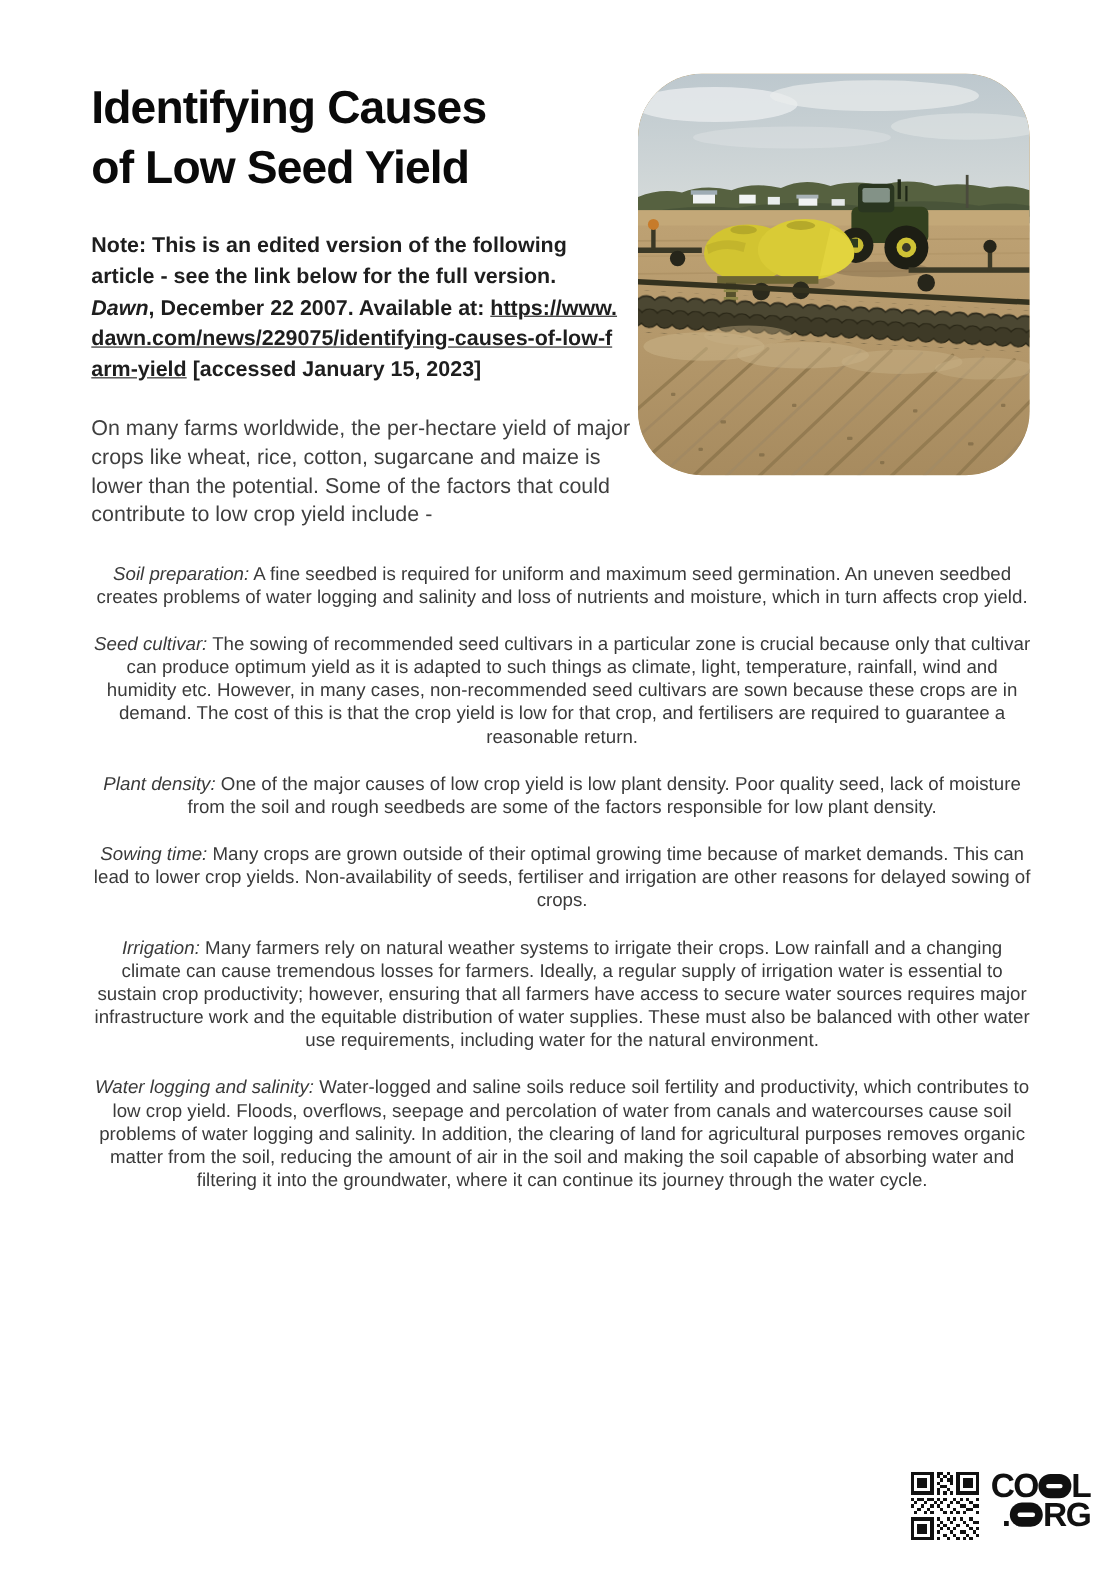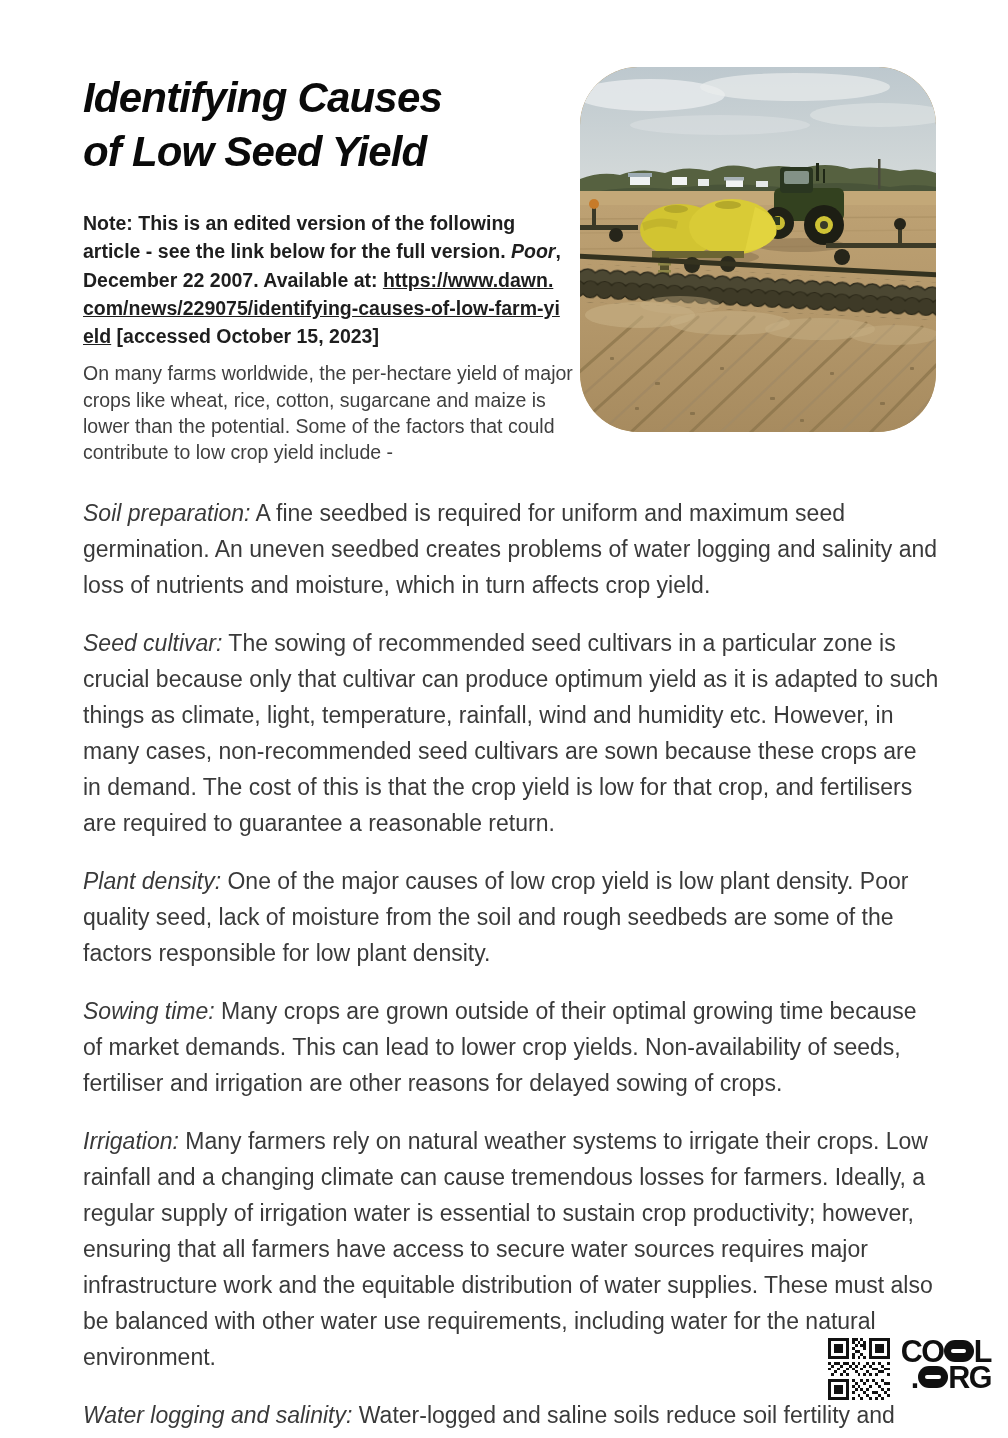--- a/index.html
+++ b/index.html
@@ -19,42 +19,41 @@
   .top-section { display: flex; align-items: flex-start; }
   .left-col { width: 487px; flex: none; }
 
   h1.title {
     font-size: 42px;
     line-height: 54px;
     font-weight: 800;
     letter-spacing: -0.8px;
     color: #0a0a0a;
     margin-top: 4px;
-    font-style: italic;
   }
   h1.title .tl { display: block; }
 
   .note {
     margin-top: 30px;
     width: 478px;
     font-size: 19.5px;
     line-height: 28.3px;
     font-weight: 700;
     color: #1e1e1e;
   }
   .note .src-italic { font-style: italic; }
   .note a.article-link {
     color: #1e1e1e;
     text-decoration: underline;
     word-break: break-all;
     cursor: pointer;
   }
 
   .intro {
-    margin-top: 10px;
+    margin-top: 26px;
     width: 508px;
     font-size: 19.5px;
     line-height: 26.2px;
     font-weight: 400;
     color: #3f3f3f;
   }
 
   .photo {
     width: 356px; height: 365px;
     border-radius: 58px;
@@ -62,24 +61,25 @@
     margin-left: auto;
     flex: none;
     position: relative;
     background: #b59a6a;
   }
   .photo svg { display: block; width: 100%; height: 100%; }
 
   .body-section { margin-top: 30px; }
   .para {
     width: 856px;
-    font-size: 23px;
-    line-height: 36px;
+    font-size: 17px;
+    line-height: 21px;
     color: #3a3a3a;
     margin-bottom: 22px;
+    text-align: center;
   }
   .para .lead { font-style: italic; }
 
   .footer {
     position: absolute;
     top: 1338px;
     right: 17px;
     display: flex;
     align-items: flex-start;
     gap: 11px;
@@ -124,21 +124,21 @@
 <body>
 
 <div class="page">
 
   <div class="top-section">
     <div class="left-col">
       <h1 class="title">
         <span class="tl">Identifying Causes</span>
         <span class="tl">of Low Seed Yield</span>
       </h1>
-      <p class="note"><span>Note: This is an edited version of the following article - see the link below for the full version. </span><span class="src-italic">Poor</span><span>, December 22 2007. Available at: </span><a class="article-link">https://www.dawn.com/news/229075/identifying-causes-of-low-farm-yield</a><span> [accessed October 15, 2023]</span></p>
+      <p class="note"><span>Note: This is an edited version of the following article - see the link below for the full version. </span><span class="src-italic">Dawn</span><span>, December 22 2007. Available at: </span><a class="article-link">https://www.dawn.com/news/229075/identifying-causes-of-low-farm-yield</a><span> [accessed January 15, 2023]</span></p>
       <p class="intro">On many farms worldwide, the per-hectare yield of major crops like wheat, rice, cotton, sugarcane and maize is lower than the potential. Some of the factors that could contribute to low crop yield include -</p>
     </div>
 
     <div class="photo">
       <svg viewBox="0 0 356 365">
         <defs>
           <linearGradient id="skyg" x1="0" y1="0" x2="0" y2="1">
             <stop offset="0" stop-color="#bdc8ce"></stop>
             <stop offset="1" stop-color="#d6dbda"></stop>
           </linearGradient>

